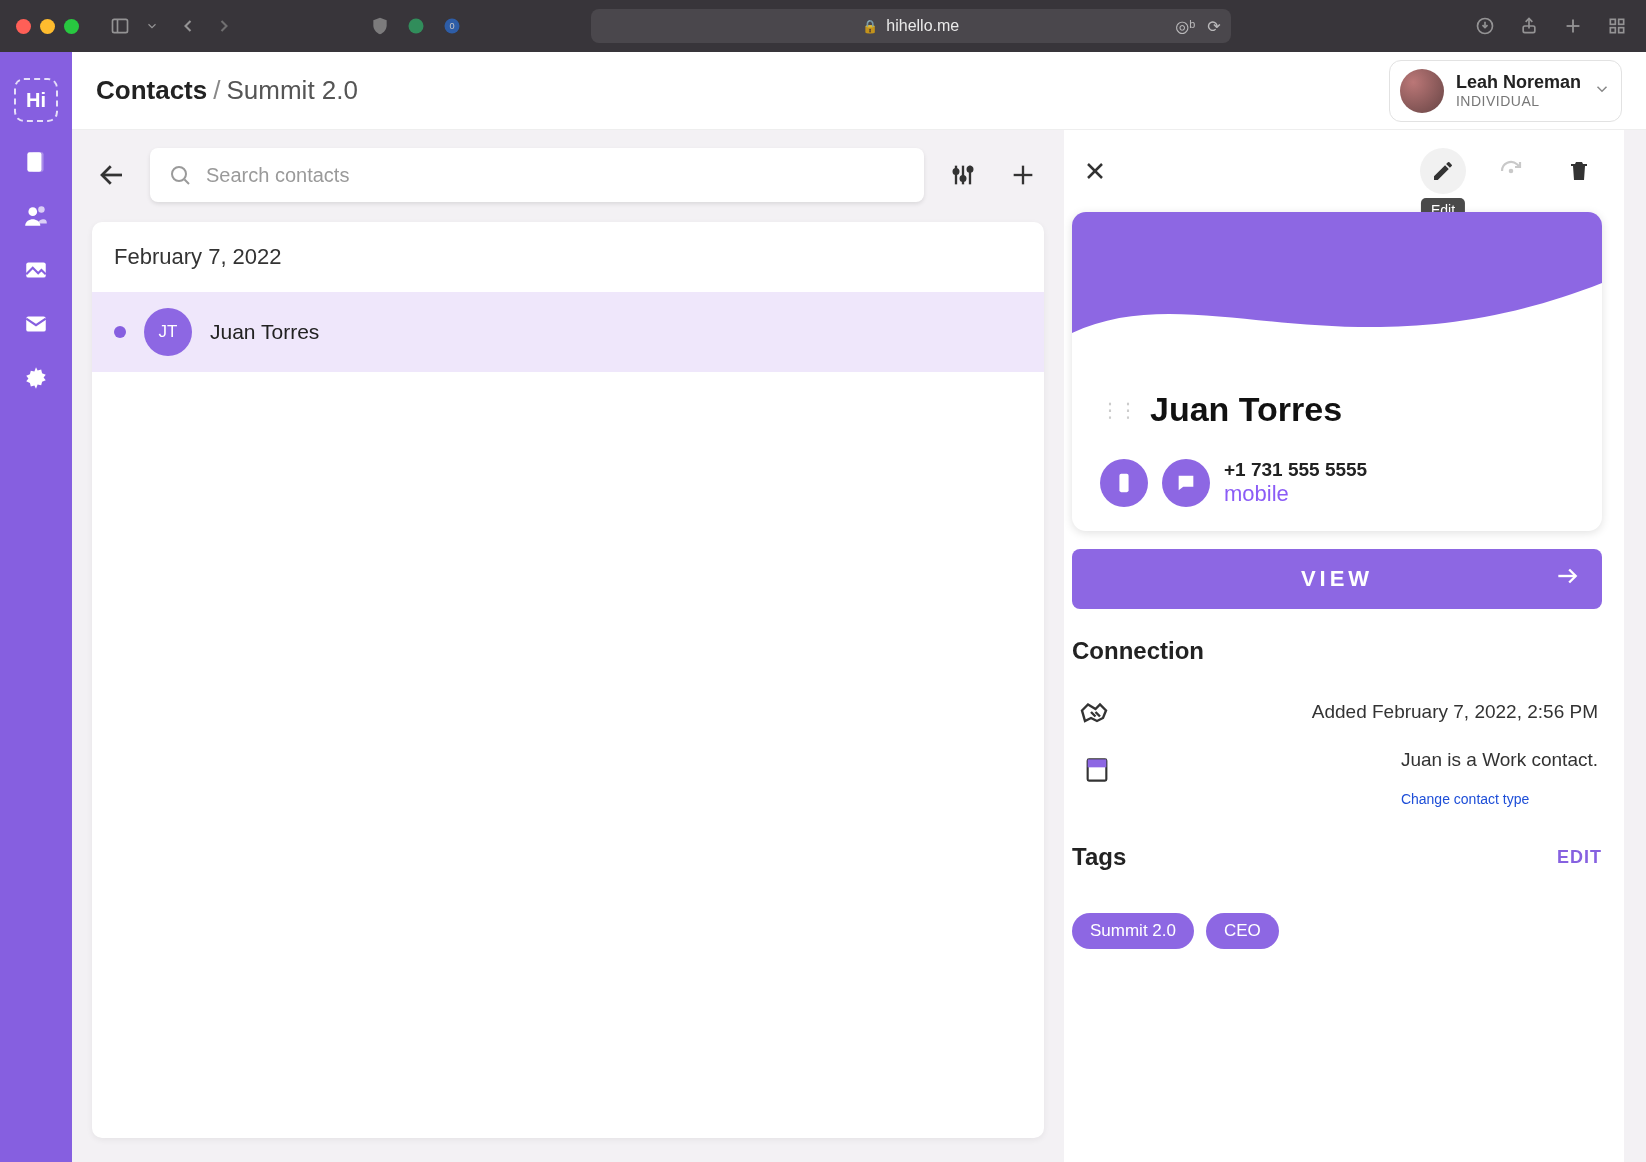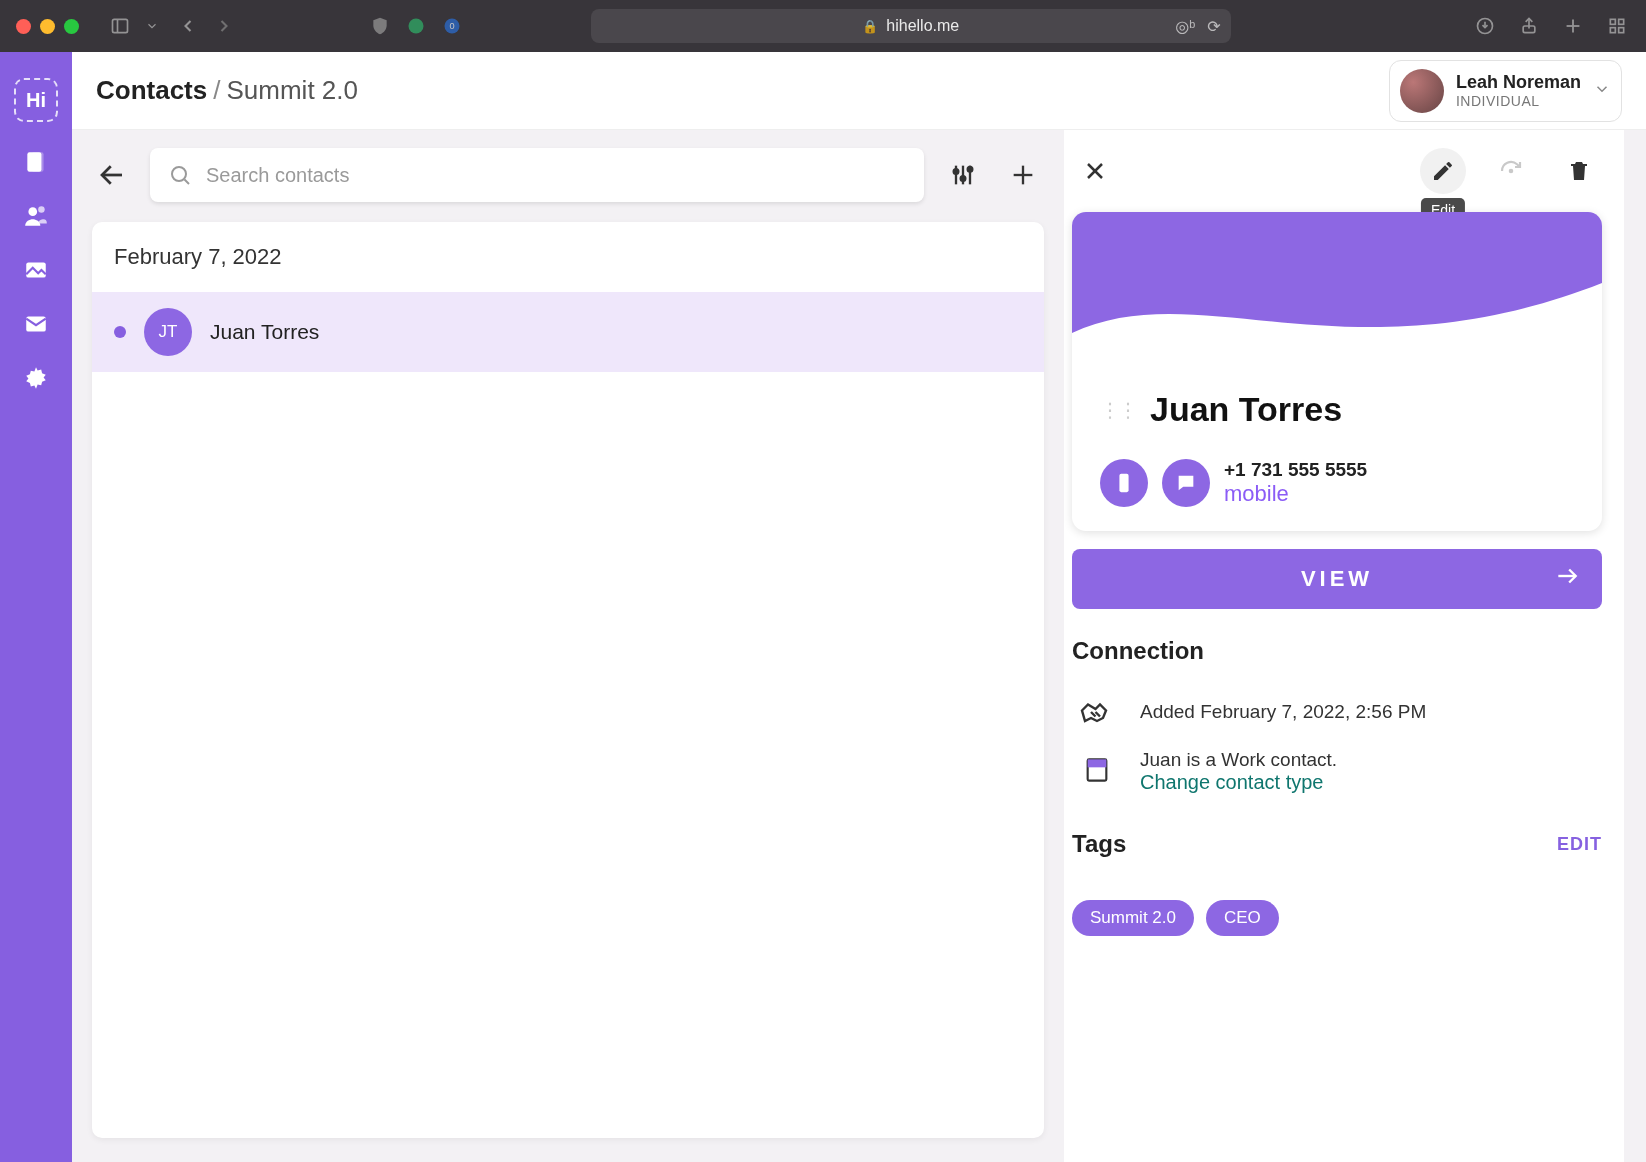--- a/index.html
+++ b/index.html
@@ -79,24 +79,24 @@
   .card-name{ font-size:34px; font-weight:800; color:#111;}
   .phone-row{ display:flex; align-items:center; gap:14px;}
   .round-ic{ width:48px;height:48px;border-radius:50%; background:#8d67e3; color:#fff; display:flex;align-items:center;justify-content:center;}
   .round-ic svg{width:22px;height:22px;fill:#fff;}
   .phone-text .num{ font-size:19px; font-weight:600; color:#222;}
   .phone-text .typ{ font-size:22px; color:#8b5cf6;}
 
   .view-btn{ margin-top:18px; height:60px; background:#8d67e3; color:#fff; border-radius:8px; display:flex; align-items:center; justify-content:center; font-size:22px; font-weight:600; letter-spacing:4px; position:relative;}
   .view-btn .arrow{ position:absolute; right:22px; top:50%; transform:translateY(-50%);}
   .section-h{ font-size:24px; font-weight:700; color:#222; margin-top:28px; margin-bottom:18px;}
-  .conn-row{ display:flex; align-items:center; gap:22px; padding:8px 4px;}
+  .conn-row{ display:flex; align-items:center; gap:22px; padding:8px 4px;justify-content:space-between;}
   .conn-row .ic{ width:42px;height:42px; display:flex;align-items:center;justify-content:center; color:#333;}
   .conn-row .txt{ font-size:19px; color:#333;}
-  .link{ color:#0f766e; font-size:20px; cursor:pointer; margin-top:0; display:block;}
+  .link{ color:#1d4ed8; font-size:14px; cursor:pointer; margin-top:20px; display:block;}
   .tags-header{ display:flex; align-items:center;}
   .tags-header .spacer{flex:1;}
   .edit-tags{ color:#8661e0; font-size:18px; font-weight:600; letter-spacing:1px;}
   .tags{ display:flex; gap:12px; margin-top:24px;}
   .tag-pill{ background:#8d67e3; color:#fff; border-radius:999px; padding:8px 18px; font-size:17px;}
 </style>
 </head>
 <body>
 
 <div class="browser-chrome">

